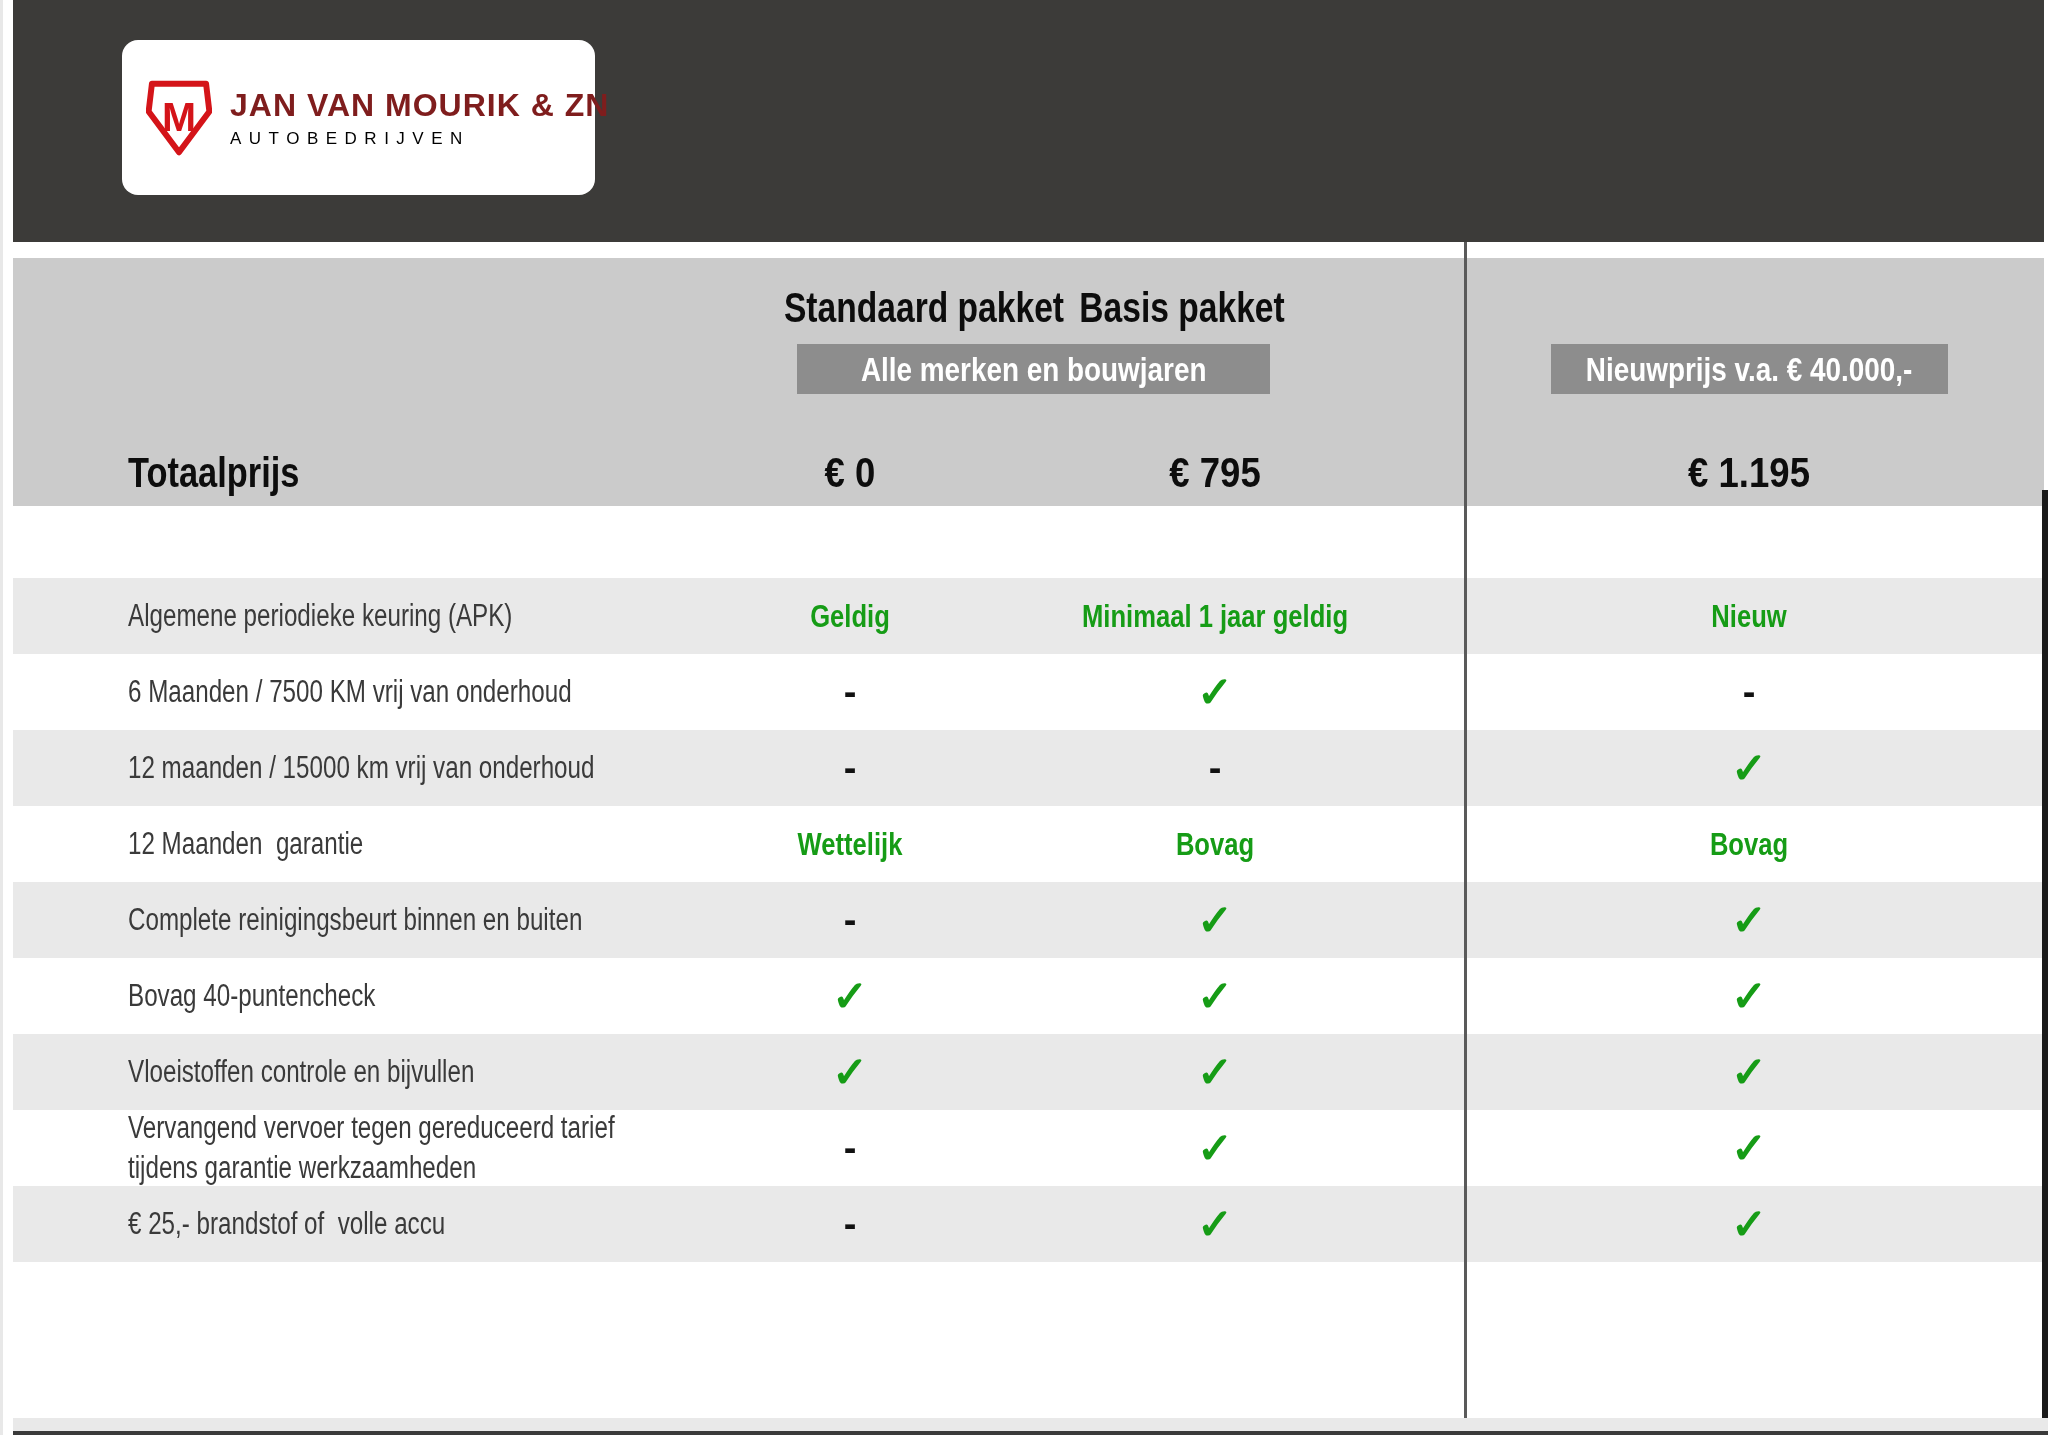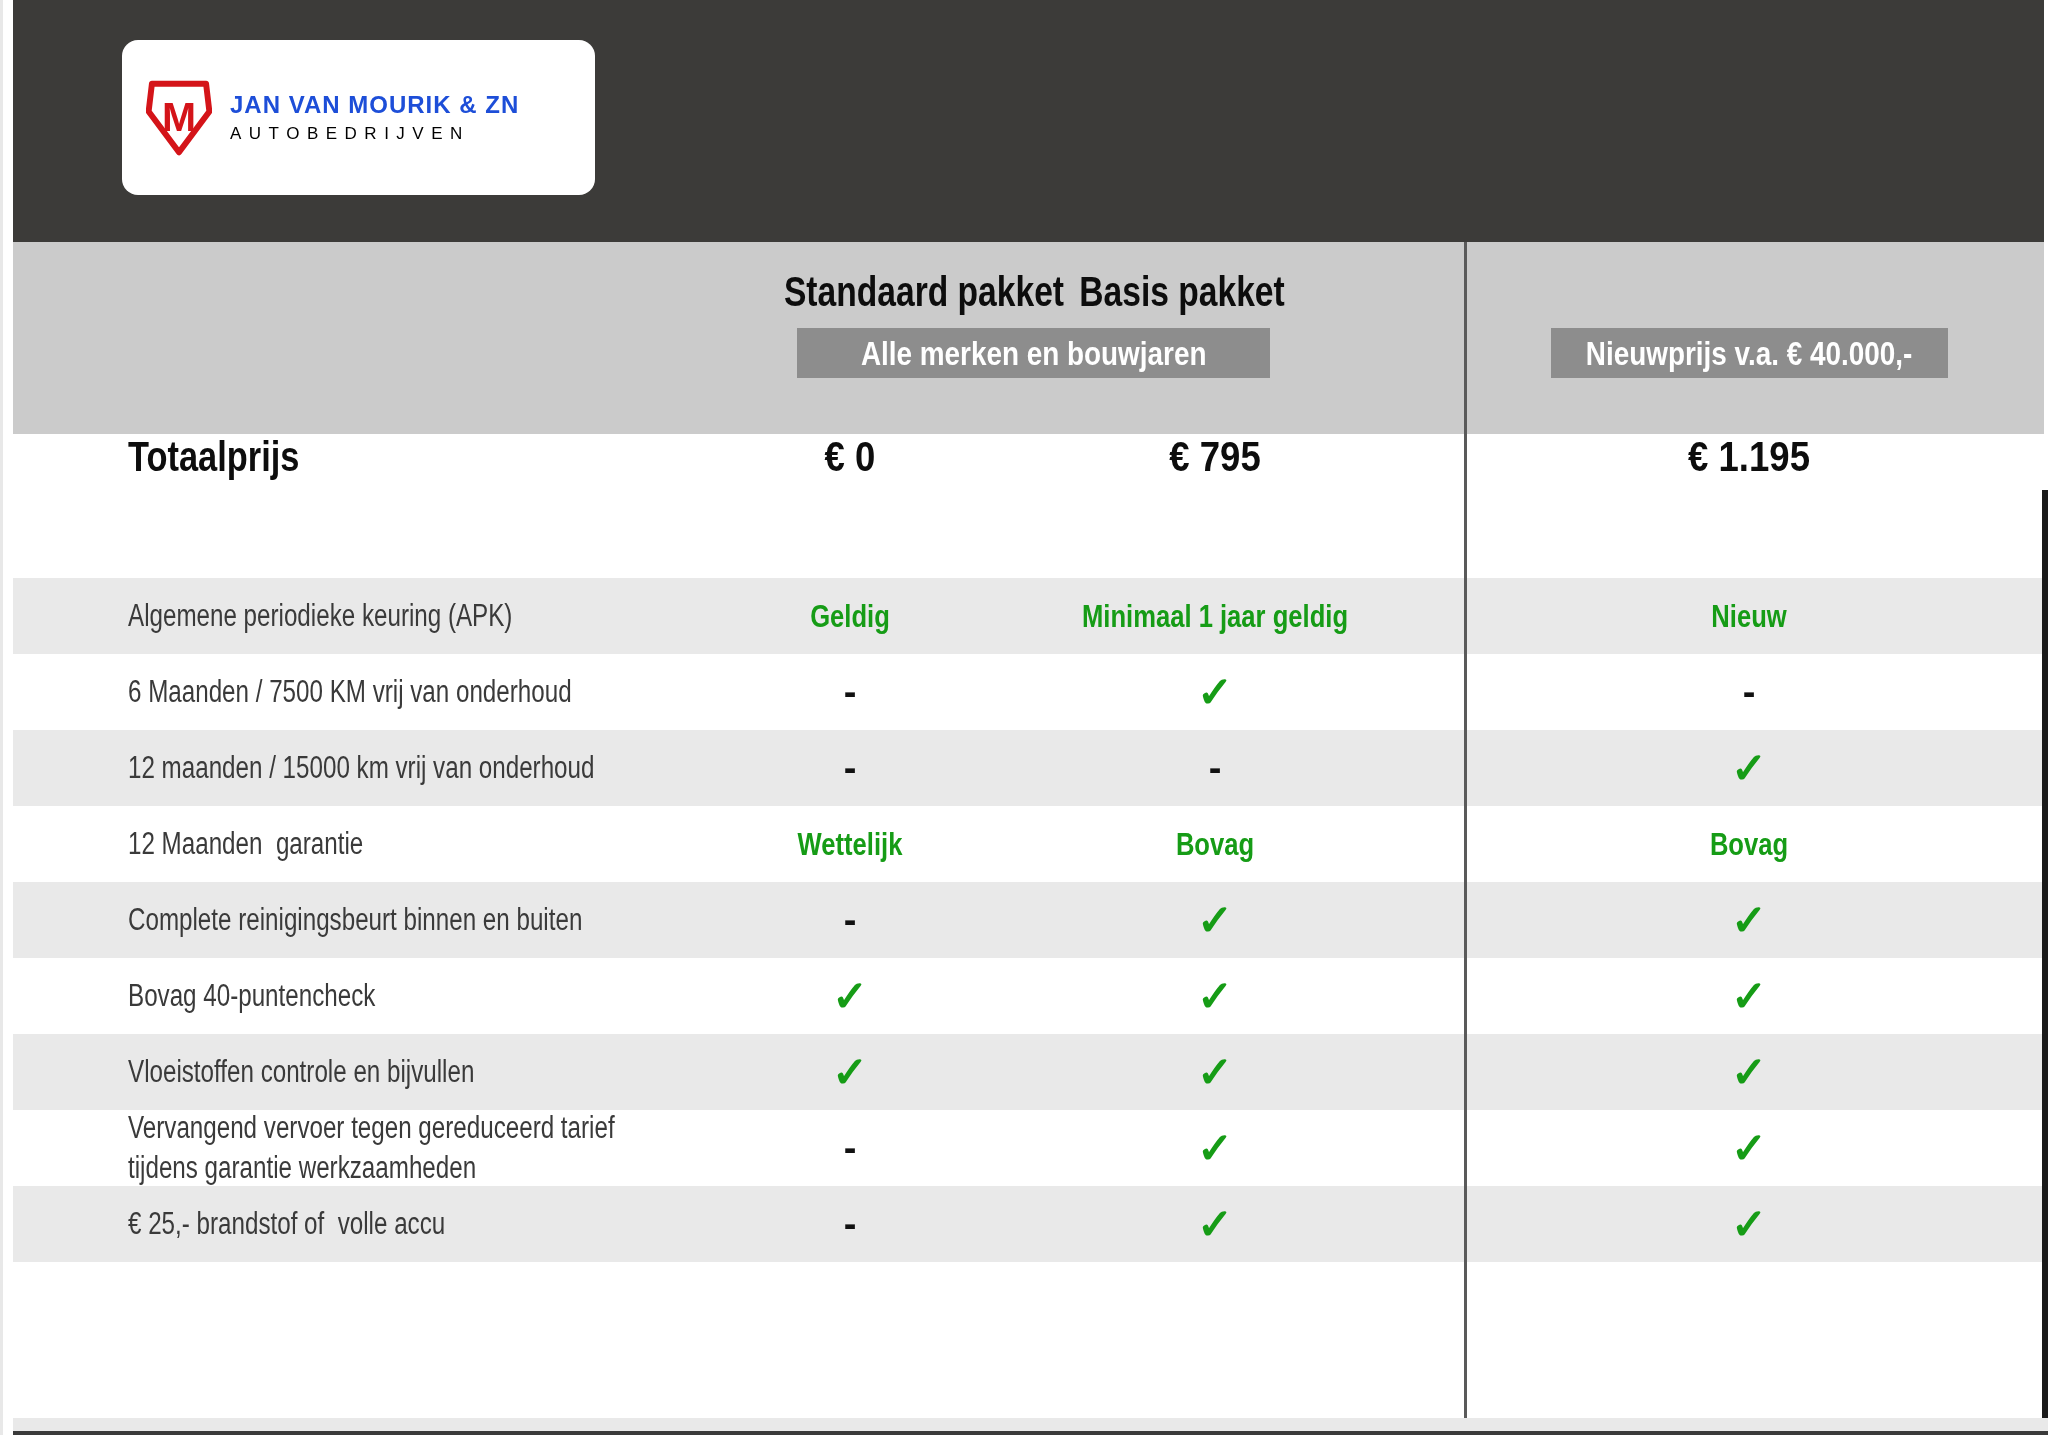--- a/index.html
+++ b/index.html
@@ -13,28 +13,28 @@
   .border-right{position:absolute;left:2042px;top:490px;width:6px;height:928px;background:#1a1a1a;}
   .bottom-strip{position:absolute;left:13px;right:0;top:1418px;height:17px;background:#e9e9e9;}
   .bottom-line{position:absolute;left:13px;right:0;top:1431px;height:4px;background:#3a3a3a;}
   
   .header-dark{position:absolute;left:13px;right:4px;top:0;height:242px;background:var(--dark,#3c3b39);}
   .logo-card{
     position:absolute;left:109px;top:40px;width:473px;height:155px;background:#fff;
     border-radius:16px;display:flex;align-items:center;padding-left:24px;box-sizing:border-box;
   }
   .shield{flex:0 0 auto;margin-right:18px;}
-  .brand-name{font-size:24px;font-weight:bold;color:#1d4ed8;letter-spacing:1px;white-space:nowrap;}
+  .brand-name{font-size:32px;font-weight:bold;color:#7f1d1d;letter-spacing:1px;white-space:nowrap;}
   .brand-sub{font-size:17px;font-weight:400;color:#000000;letter-spacing:7.5px;margin-top:5px;white-space:nowrap;}
   .title{
     position:absolute;left:700px;width:1280px;top:30px;margin:0;text-align:center;
     color:#ffffff;font-size:97px;font-weight:bold;letter-spacing:-2px;white-space:nowrap;
   }
   
-  .band-gray{position:absolute;left:13px;right:4px;top:242px;height:192px;background:var(--band,#cbcbcb);}
+  .band-gray{position:absolute;left:13px;right:4px;top:258px;height:248px;background:var(--band,#cbcbcb);}
   .col-header{
     position:absolute;top:26px;transform:translateX(-50%);white-space:nowrap;
     font-size:42px;font-weight:bold;color:#0d0d0d;
   }
   .col-header span{display:inline-block;transform:scaleX(0.8);}
   .badge{
     position:absolute;top:86px;height:50px;background:var(--badge,#8d8d8d);
     display:flex;align-items:center;justify-content:center;color:#ffffff;
     font-size:34px;font-weight:bold;white-space:nowrap;text-align:center;
   }

